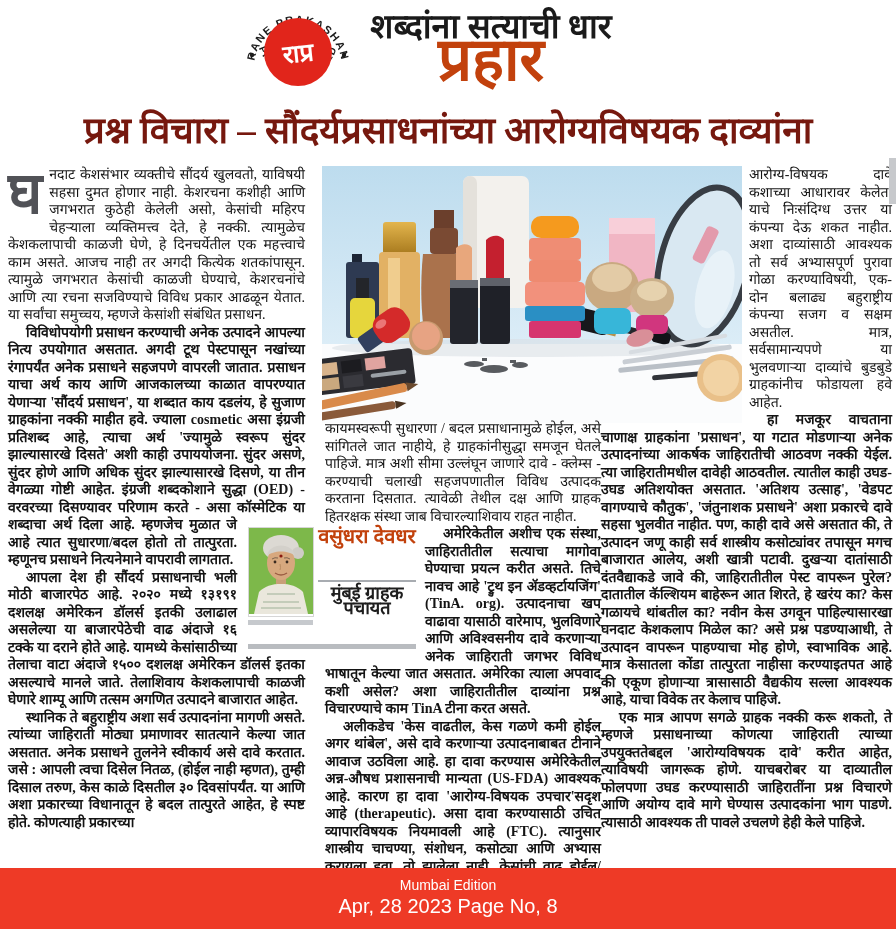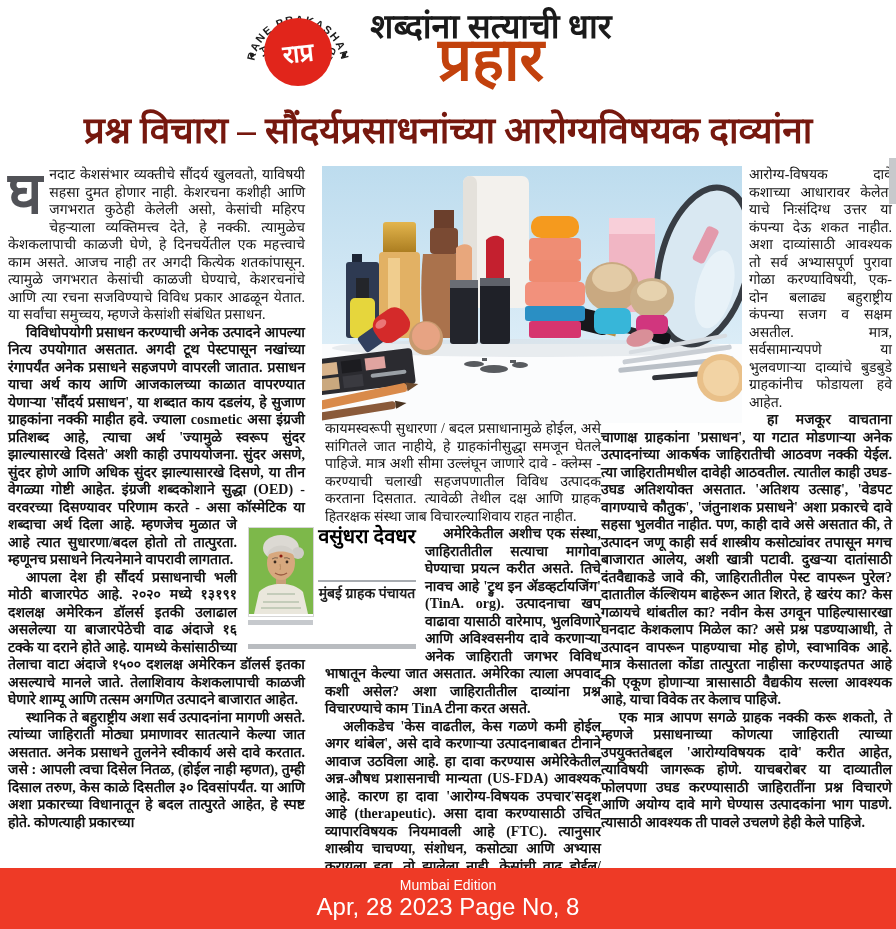--- a/index.html
+++ b/index.html
@@ -33,31 +33,31 @@
   #col3 { left:601px; top:166px; width:291px; height:712px; }
 
   
   .cosmetics { position:absolute; left:322px; top:166px; width:420px; height:257px; }
 
   
   .portrait { position:absolute; left:248px; top:524px; width:168px; height:130px; background:#ffffff; }
   .p-photo { position:absolute; left:0; top:3px; width:64px; height:88px; border:1px solid #d6d6d6; }
   .p-photo-bar { position:absolute; left:0; top:96px; width:65px; height:5px; background:#c6c9cd; }
   .p-name { position:absolute; left:70px; top:0px; width:98px; text-align:center;
-            font-weight:bold; font-size:20px; line-height:25px; color:#000000; }
+            font-weight:bold; font-size:20px; line-height:25px; color:#c2410c; }
   .p-div  { position:absolute; left:70px; top:56px; width:98px; height:2px; background:#a8acb1; }
   .p-org  { position:absolute; left:70px; top:62px; width:98px; text-align:center;
-            font-weight:bold; font-size:14px; line-height:15px; color:#1e1e1e; }
+            font-weight:bold; font-size:18px; line-height:15px; color:#1e1e1e; }
   .p-rule { position:absolute; left:0; top:120px; width:168px; height:5px; background:#b9bcc0; }
 
   
   .footer { position:absolute; left:0; top:868px; width:896px; height:61px; background:#ee3a26;
             color:#ffffff; text-align:center; font-family:"Liberation Sans","DejaVu Sans",sans-serif; }
   .footer .l1 { padding-top:7px; font-size:14px; line-height:21px; }
-  .footer .l2 { font-size:24px; line-height:21px; }
+  .footer .l2 { font-size:20px; line-height:21px; }
 
   .edge-tab { position:absolute; left:889px; top:158px; width:7px; height:46px; background:#c7c9cc; }
 
   svg text { font-family:"Liberation Sans","DejaVu Sans",sans-serif; }
 </style>
 </head>
 <body>
 
 <div class="page">
 

